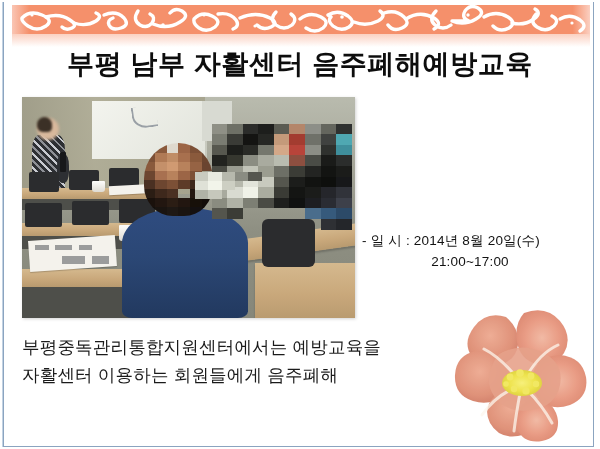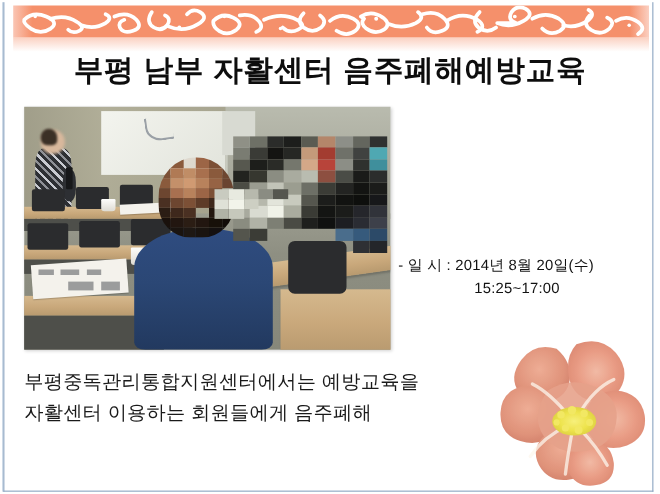--- a/index.html
+++ b/index.html
@@ -529,21 +529,21 @@
           <i style="background:#3b3c3600"></i>
           <i style="background:#2a2b2700"></i>
           <i style="background:#1c1d1a00"></i>
           <i style="background:#14151300"></i>
       </div>
     </div>
   </div>
 
   <div class="info-block">
     <div class="info-line1">- 일 시 : 2014년 8월 20일(수)</div>
-    <div class="info-time">15:25~17:00</div>
+    <div class="info-time">21:00~17:00</div>
   </div>
 
   <div class="body-text">
     <div>부평중독관리통합지원센터에서는 예방교육을</div>
     <div>자활센터 이용하는 회원들에게 음주폐해</div>
   </div>
 
   <div class="flower">
     <svg viewBox="0 0 138 140">
       <defs>

